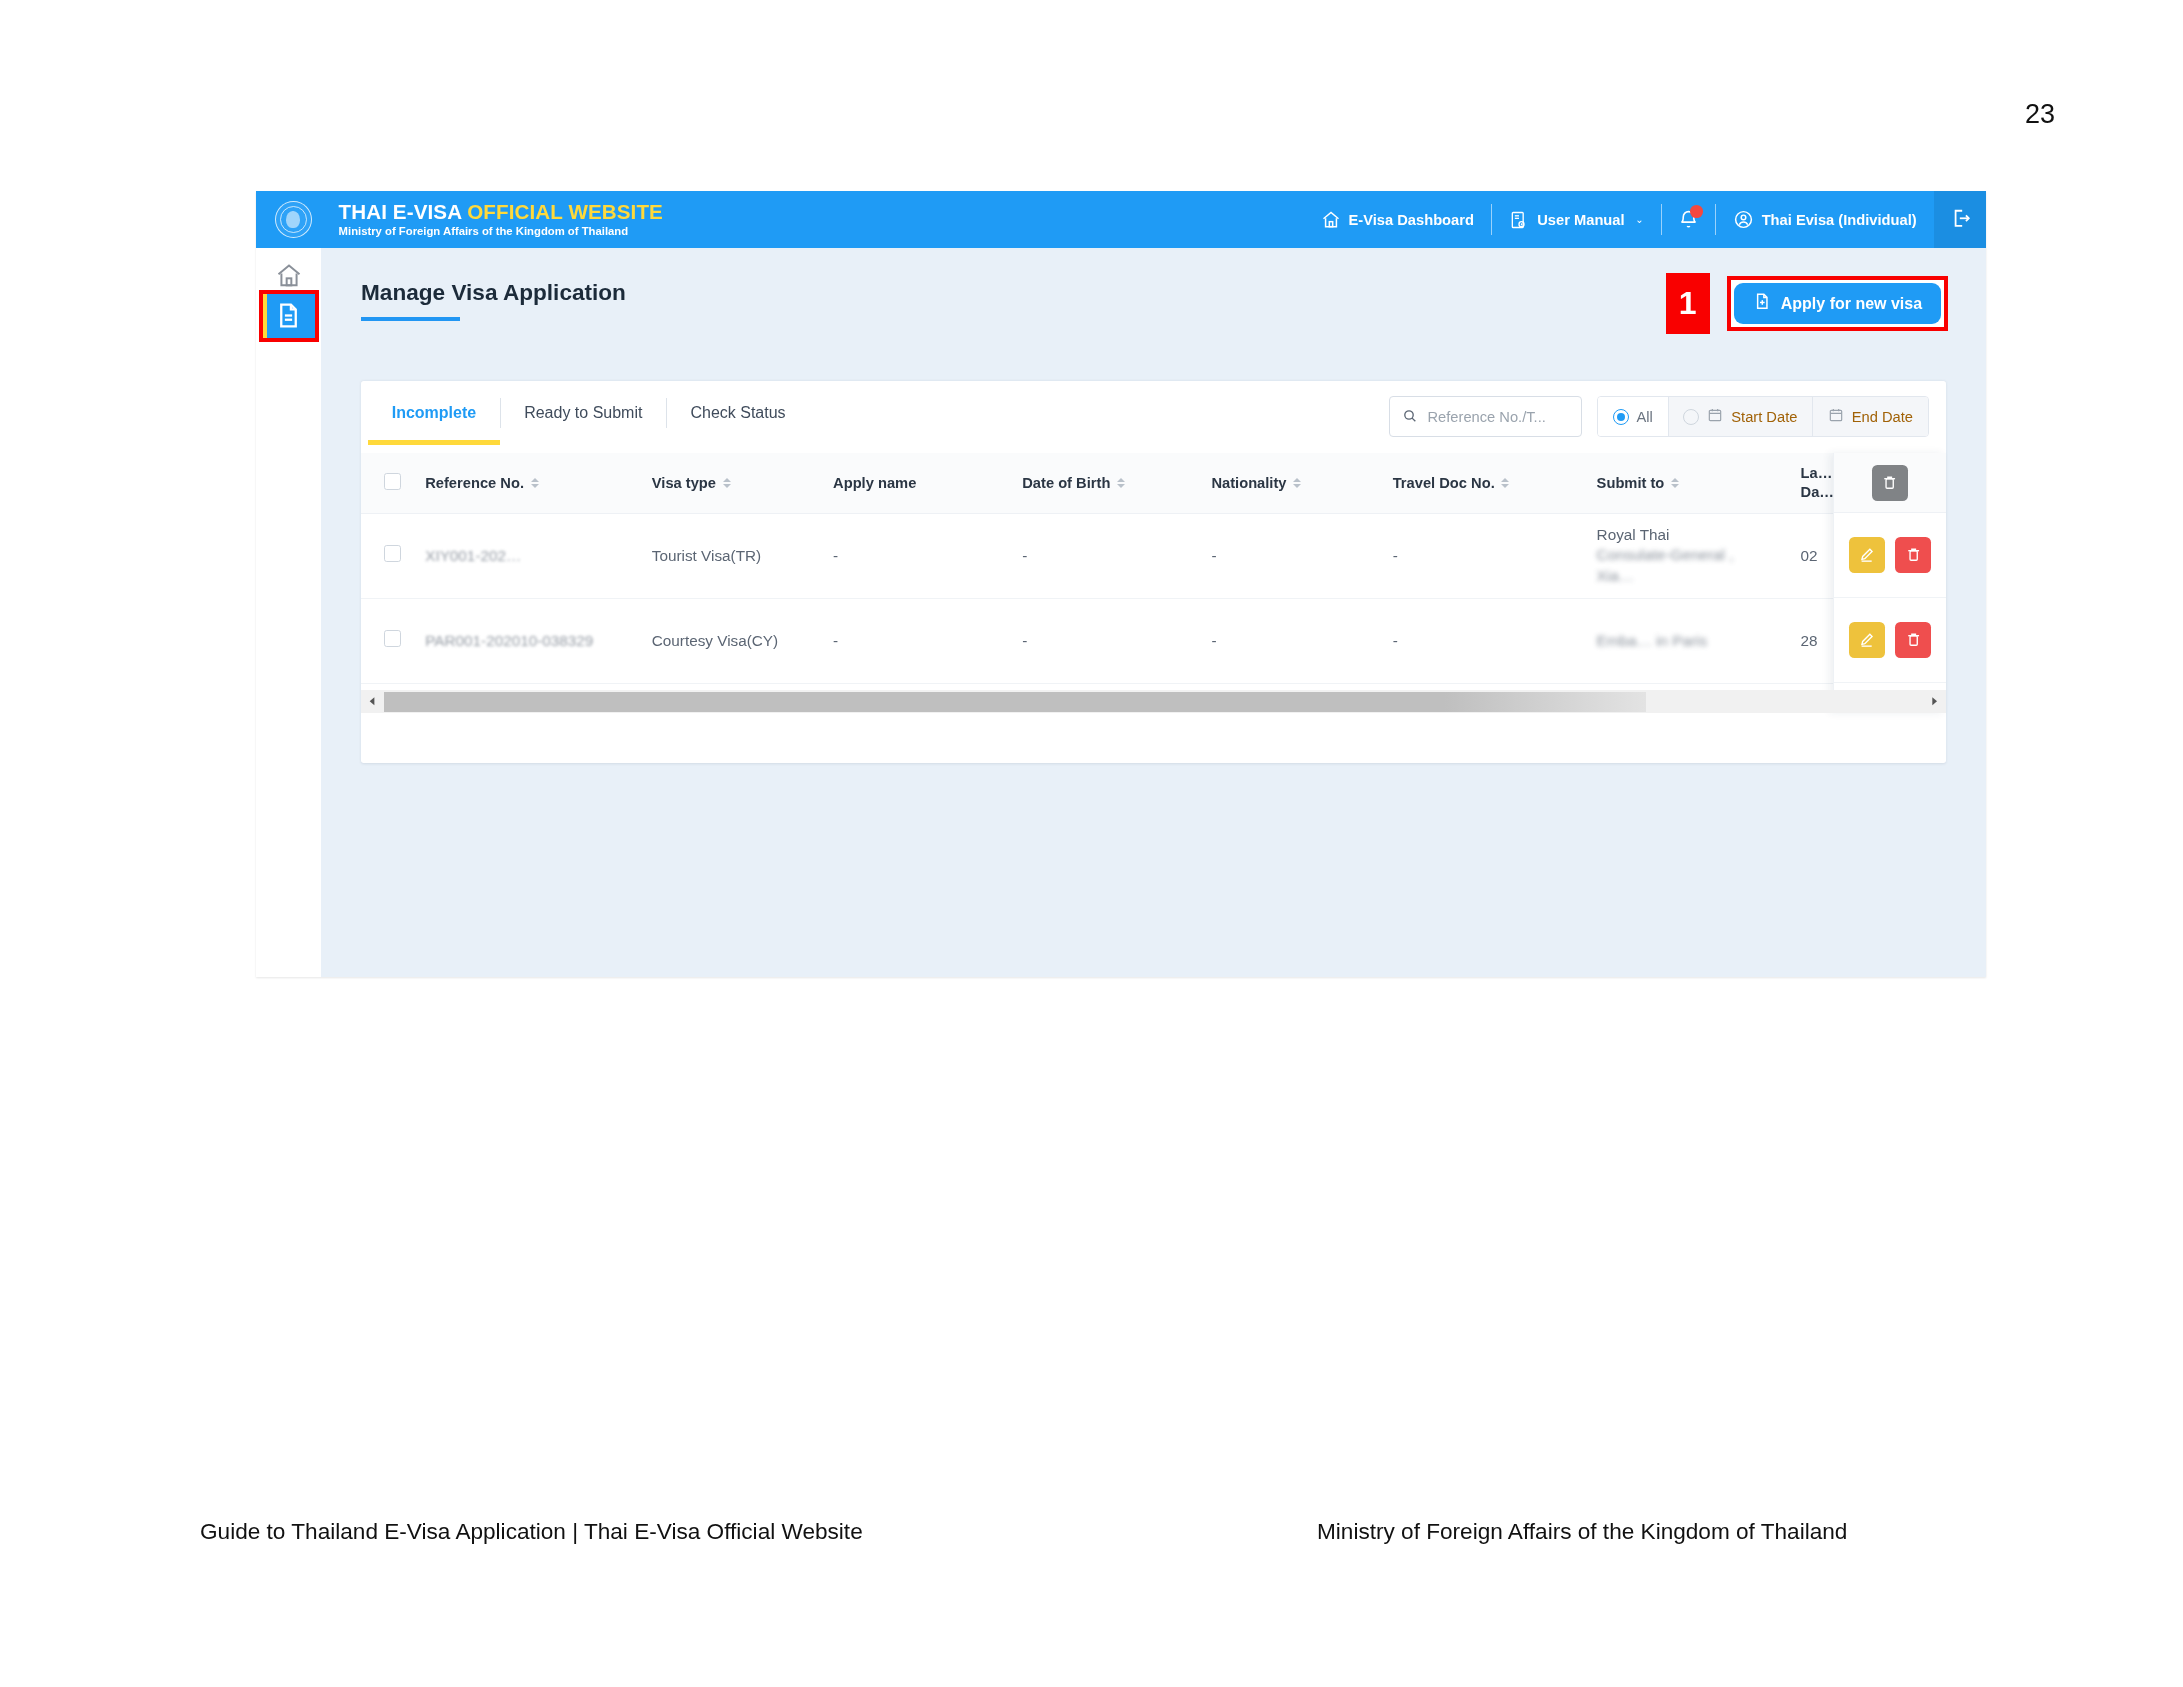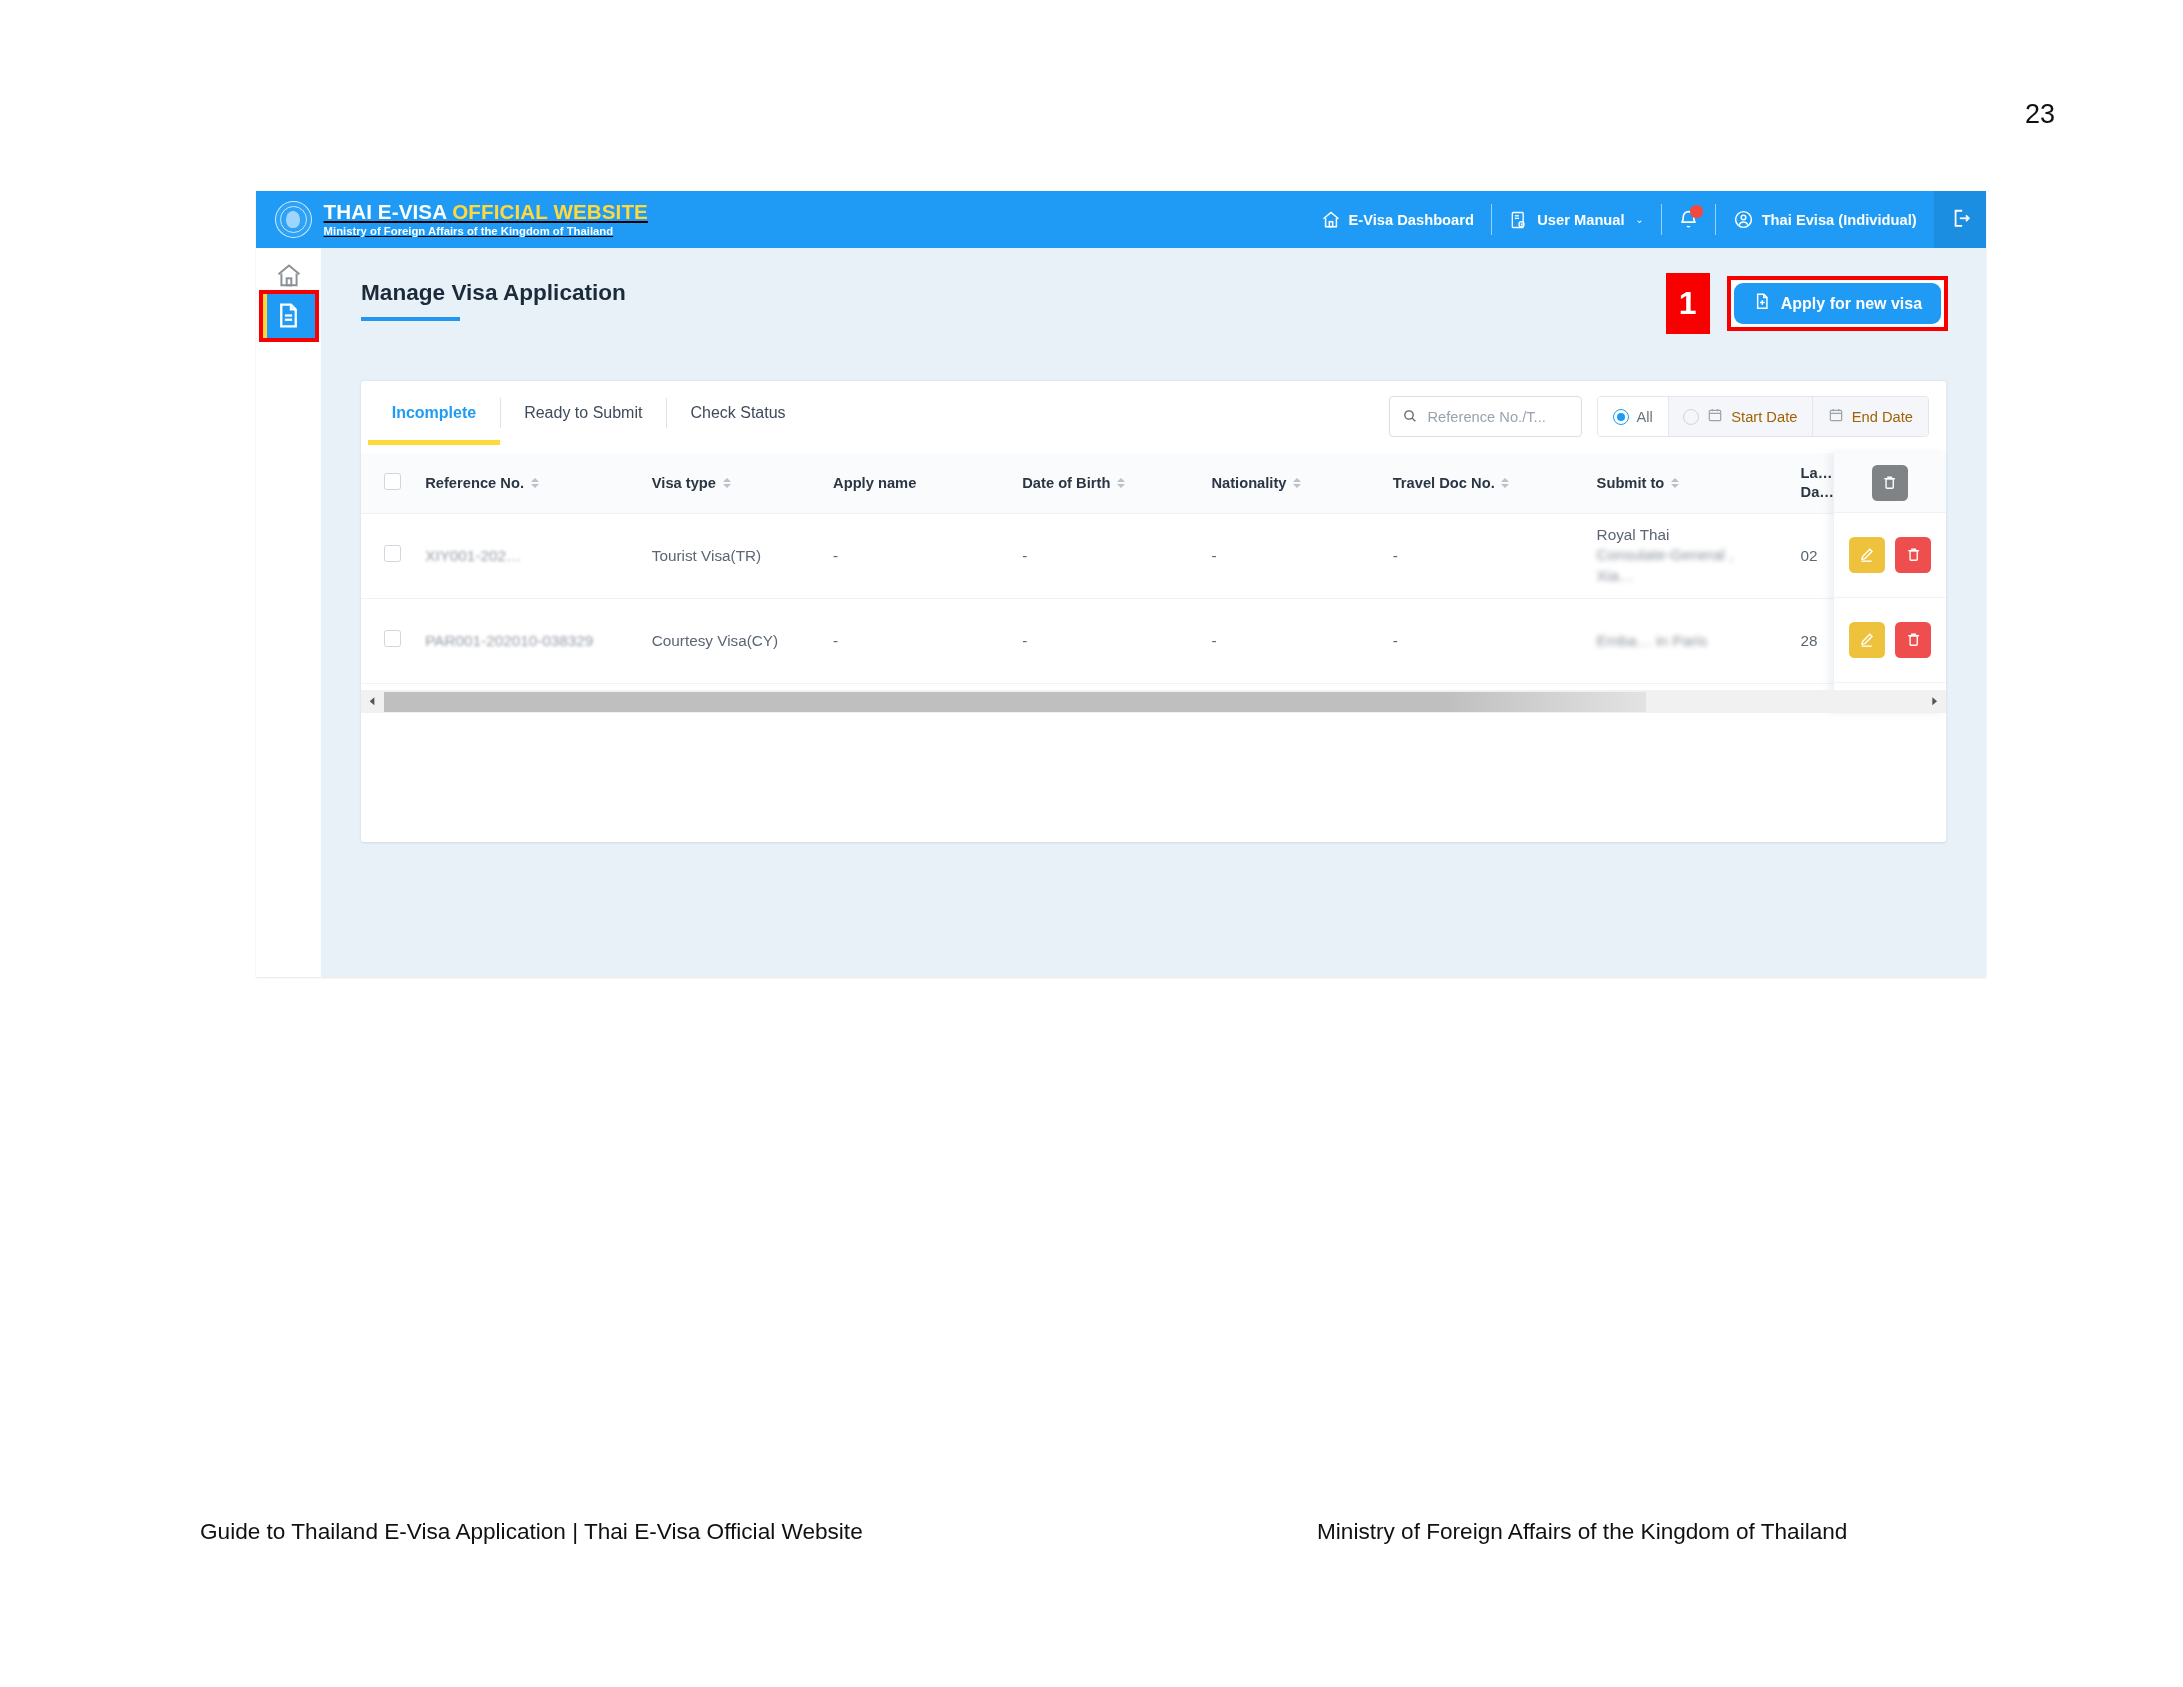--- a/index.html
+++ b/index.html
@@ -42,21 +42,21 @@
   }
   .seal .seal-inner {
     width: 27px; height: 27px; border-radius: 50%;
     border: 1px solid rgba(255,255,255,.72);
     display:flex; align-items:center; justify-content:center;
   }
   .seal .seal-core {
     width: 13.3px; height: 17.3px; border-radius: 50% 50% 45% 45%;
     background: rgba(255,255,255,.55);
   }
-  .brand-text { margin-left: 12px; line-height: 1.05; text-decoration: underline; }
+  .brand-text { margin-left: 27px; line-height: 1.05; }
   .brand-line1 { font-size: 20.6px; font-weight: bold; letter-spacing:0.1px; }
   .brand-line1 .white { color: #ffffff; }
   .brand-line1 .yellow { color: #ffd93b; }
   .brand-line2 { font-size: 11.3px; color:#ffffff; margin-top: 4px; font-weight: 600;}
 
   .topnav { margin-left: auto; display:flex; align-items:center; height:57px; padding-right: 0; }
   .nav-item {
     display:flex; align-items:center; gap: 8px;
     color:#fff; font-size: 14.7px; font-weight:bold;
     padding: 0 17.3px; height: 31px;
@@ -117,21 +117,21 @@
     font-size: 16px; font-weight:bold;
     height: 41px; padding: 0 18.6px;
     display:flex; align-items:center; gap: 9.3px;
     border-radius: 9px; cursor:pointer;
     font-family:"Liberation Sans", sans-serif;
   }
 
   
   .card {
     position:absolute; left: 40px; top: 133px;
-    width: 1585px; height: 461px;
+    width: 1585px; height: 382px;
     background:#ffffff; border-radius: 2.7px;
     box-shadow: 0 0.7px 2.7px rgba(20,40,70,.10);
   }
 
   .card-top { display:flex; align-items:flex-start; height: 72px; position: relative;}
 
   .tabs { display:flex; align-items:center; height: 64px; padding-left: 6.7px; }
   .tab {
     font-size: 16px; color:#3f4b5b; padding: 0 24px; height: 64px;
     display:flex; align-items:center; position:relative; cursor:pointer;

